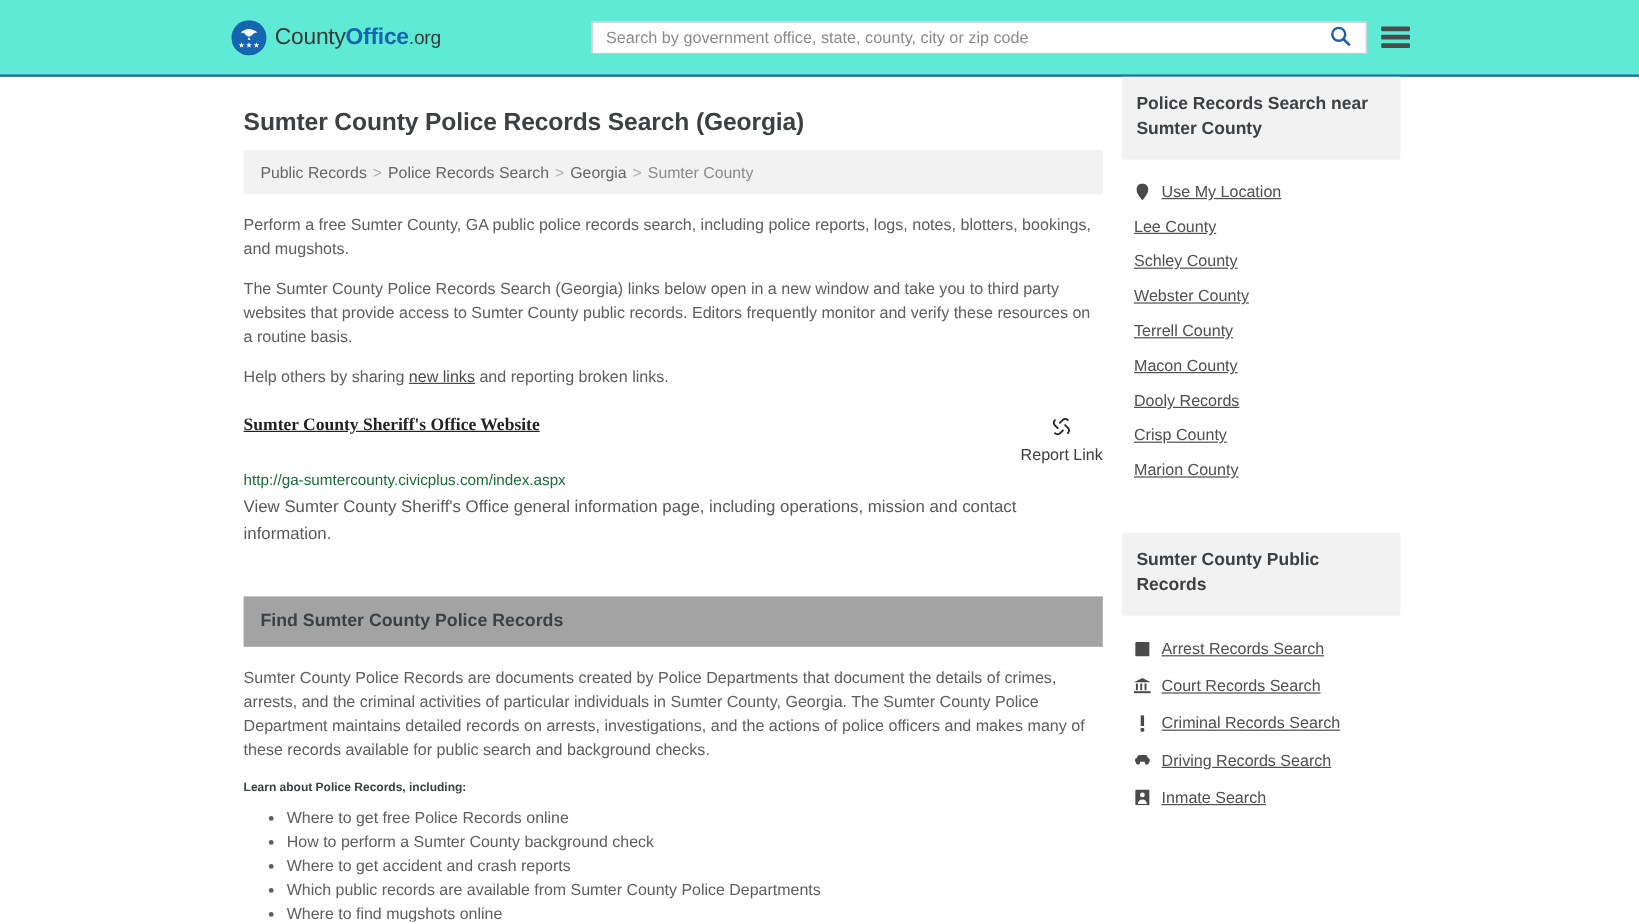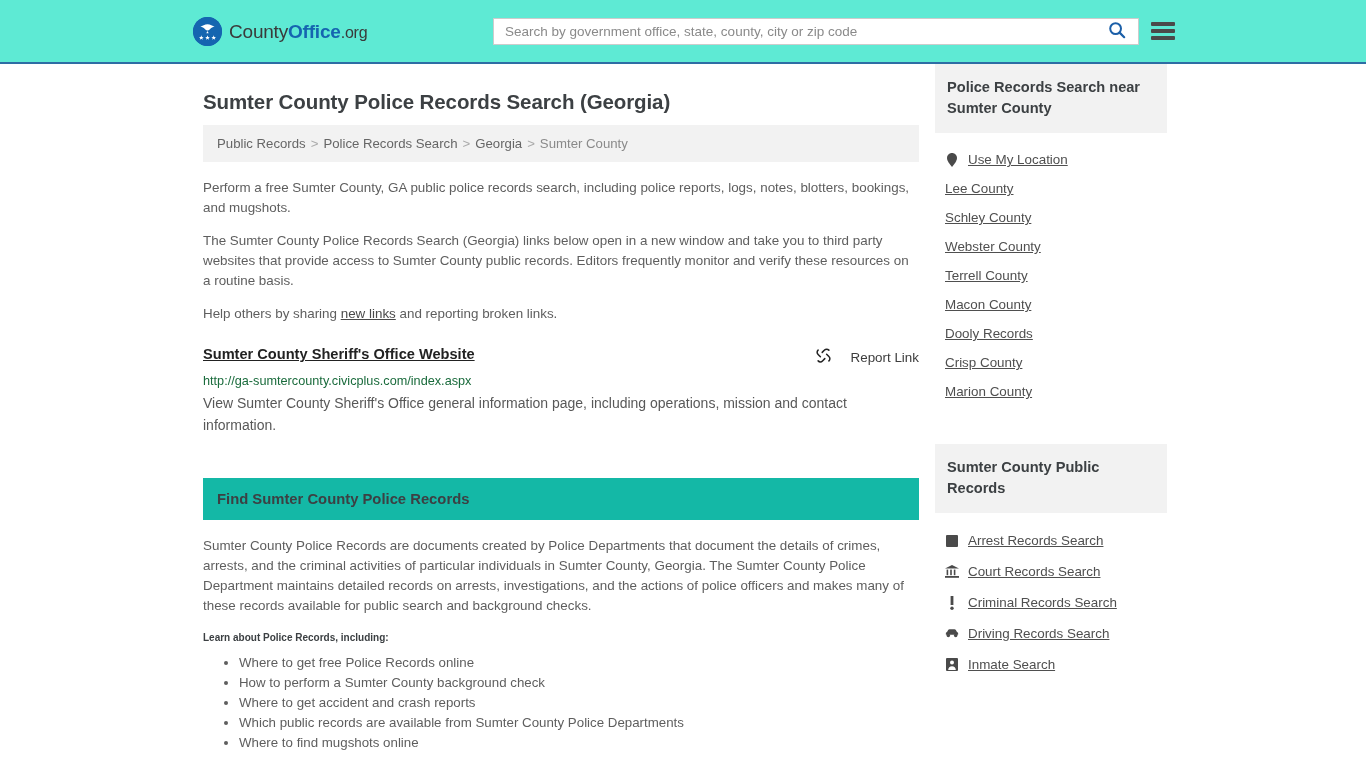--- a/index.html
+++ b/index.html
@@ -160,46 +160,48 @@
     display: flex;
     align-items: flex-start;
     justify-content: space-between;
   }
   .result-title {
     font-size: 14.6px;
     font-weight: 700;
     color: #222222;
     text-decoration: underline;
     cursor: pointer;
+    font-family: Liberation Serif, serif;
   }
   .report-link {
     display: flex;
     align-items: center;
-    gap: 19px;
+    gap: 4px;
     font-size: 13.4px;
     color: #3d3d3d;
     cursor: pointer;
     white-space: nowrap;
     padding-top: 1px;
+    flex-direction: column;
   }
   .result-url {
     font-size: 12.7px;
     color: #1a6b3c;
     margin-top: 7px;
   }
   .result-desc {
     font-size: 14px;
     line-height: 22px;
     color: #585858;
     margin-top: 4px;
   }
 
   
   .section-bar {
-    background: #14b8a6;
+    background: #a3a3a3;
     padding: 13px 14px;
     margin-top: 42px;
   }
   .section-bar h2 {
     margin: 0;
     font-size: 14.8px;
     font-weight: 700;
     color: #3c4043;
   }
   .section-body { padding-top: 16px; }

